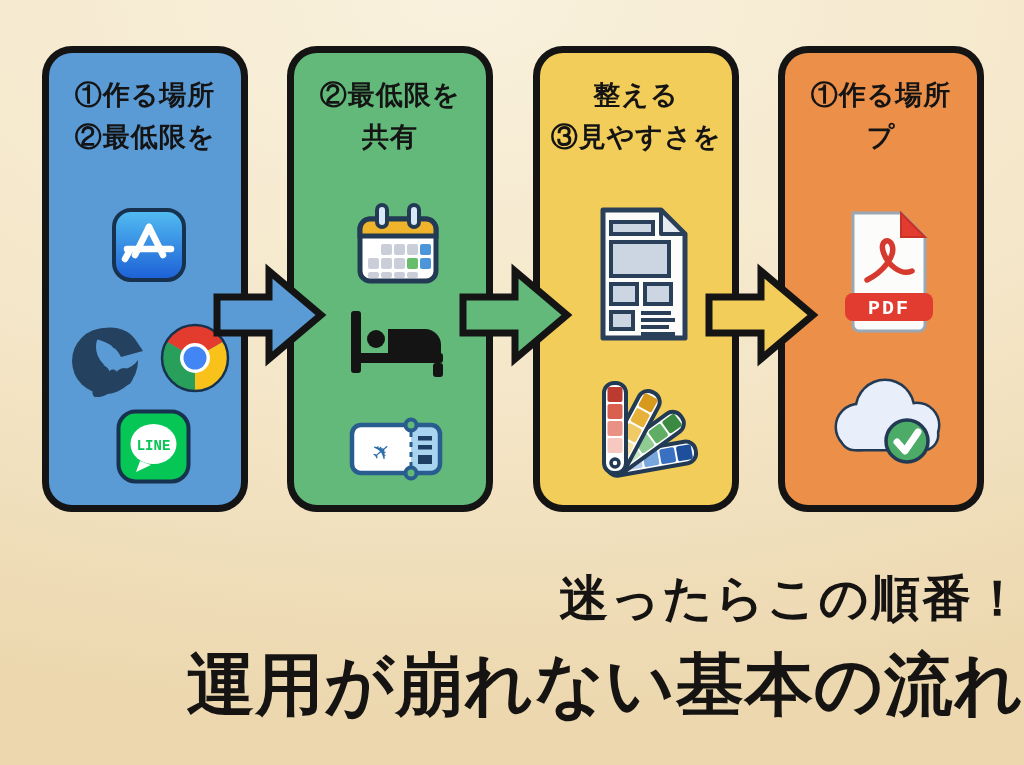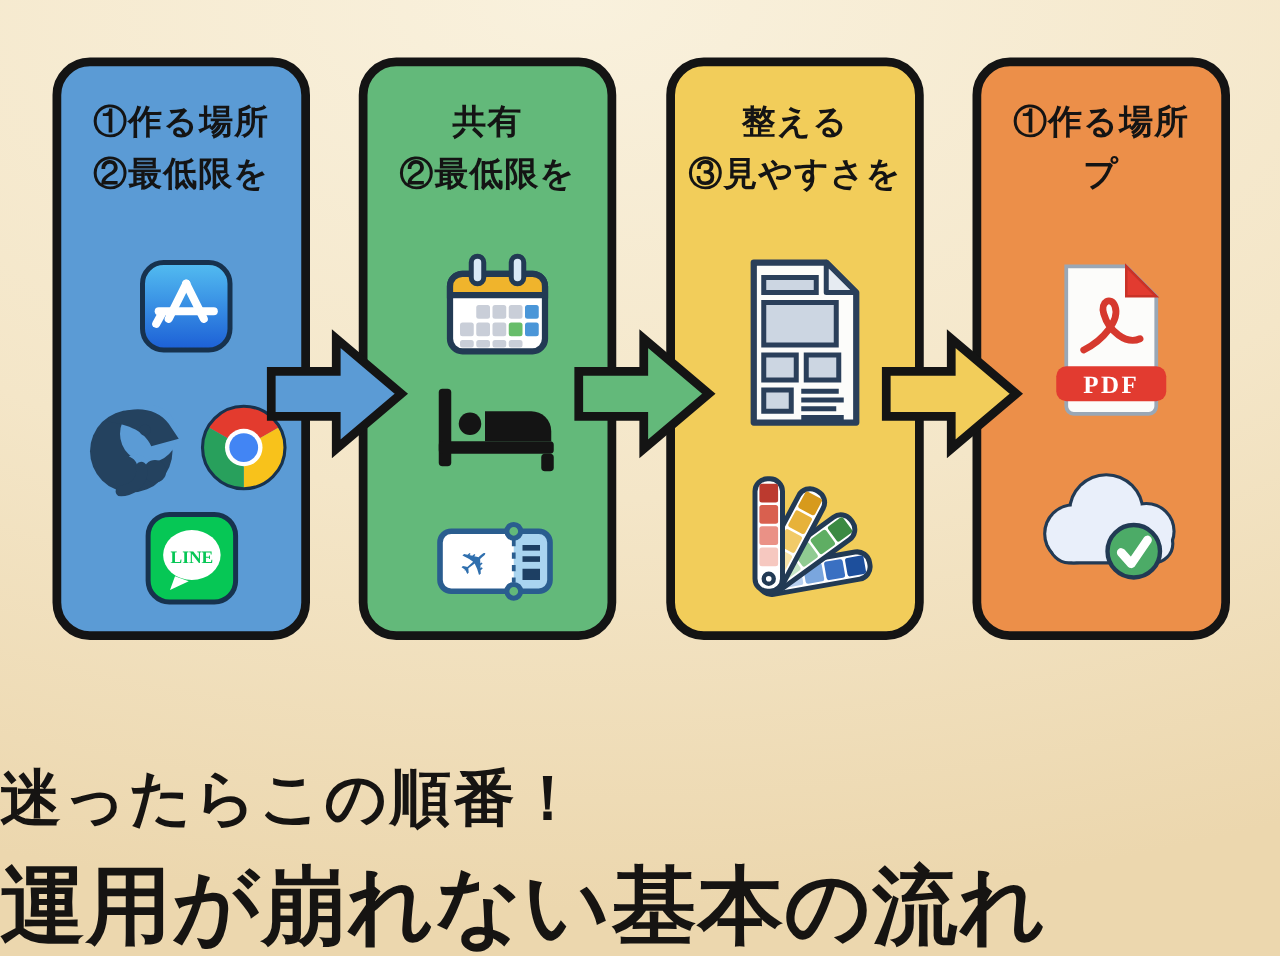--- a/index.html
+++ b/index.html
@@ -1,31 +1,31 @@
 <!DOCTYPE html>
 <html><head>
 <meta charset="utf-8">
 <style>
   html,body{margin:0;padding:0;background:#e9d8b6;}
   .stage{
     position:relative;width:1024px;height:765px;margin:0 auto;overflow:hidden;
     background:radial-gradient(130% 95% at 45% 0%, #f9f1dd 0%, #f4e6c8 55%, #ecd7ae 100%);
-    font-family:Liberation Serif, serif;
+    font-family:Liberation Mono, monospace;
   }
   .card{
     position:absolute;top:46px;width:206px;height:466px;
     border:7px solid #141414;border-radius:30px;box-sizing:border-box;
   }
   .card-title{
     position:absolute;top:24px;left:0;right:0;text-align:center;
     font-size:27px;font-weight:800;line-height:1.55;color:#141414;letter-spacing:1px;
   }
   .ic{position:absolute;}
   .arrow{position:absolute;top:259px;z-index:5;}
-  .caption{position:absolute;left:0;right:12px;text-align:left;color:#161412;font-weight:800;margin-top:40px;}
+  .caption{position:absolute;left:0;right:0;text-align:right;color:#161412;font-weight:800;}
   .caption.l1{top:566px;font-size:49px;letter-spacing:2px;}
   .caption.l2{top:640px;font-size:68px;letter-spacing:1px;}
 </style>
 </head>
 <body>
 
 <div class="stage">
 
   <section class="card" style="left: 42px; background-color: rgb(91, 155, 213);">
     <div class="card-title">
@@ -71,22 +71,22 @@
     <svg class="ic" style="left:67px;top:356px;" width="75" height="75" viewBox="0 0 75 75">
       <rect x="2.5" y="2.5" width="70" height="70" rx="17" stroke="#17324e" stroke-width="4" fill="#06c755"></rect>
       <ellipse cx="37.5" cy="35" rx="23" ry="20" fill="#ffffff"></ellipse>
       <path d="M24 52 L20 63 L35 56 Z" fill="#ffffff"></path>
       <text x="37.5" y="41" text-anchor="middle" font-size="14" font-weight="bold" fill="#06c755">LINE</text>
     </svg>
   </section>
 
   <section class="card" style="left: 287px; background-color: rgb(99, 185, 122);">
     <div class="card-title">
+      <div>②最低限を</div>
       <div>共有</div>
-      <div>②最低限を</div>
     </div>
 
     <svg class="ic" style="left:59px;top:146px;" width="90" height="90" viewBox="0 0 90 90">
       <rect x="7" y="20" width="76" height="62" rx="10" fill="#ffffff" stroke="#223a54" stroke-width="5"></rect>
       <path d="M17 20 h56 a10 10 0 0 1 10 10 v7 H7 v-7 a10 10 0 0 1 10 -10 Z" stroke="#223a54" stroke-width="5" fill="#f0b42c"></path>
       <rect x="24" y="6" width="10" height="22" rx="5" fill="#d8e8f6" stroke="#223a54" stroke-width="4"></rect>
       <rect x="56" y="6" width="10" height="22" rx="5" fill="#d8e8f6" stroke="#223a54" stroke-width="4"></rect>
       <g>
         <rect x="28" y="45" width="11" height="11" rx="2" fill="#c9ced8"></rect>
         <rect x="41" y="45" width="11" height="11" rx="2" fill="#c9ced8"></rect>

